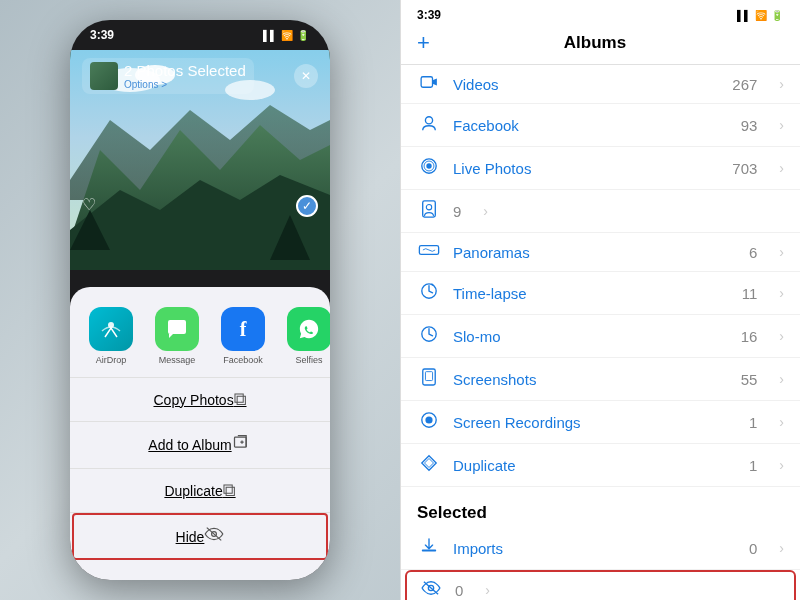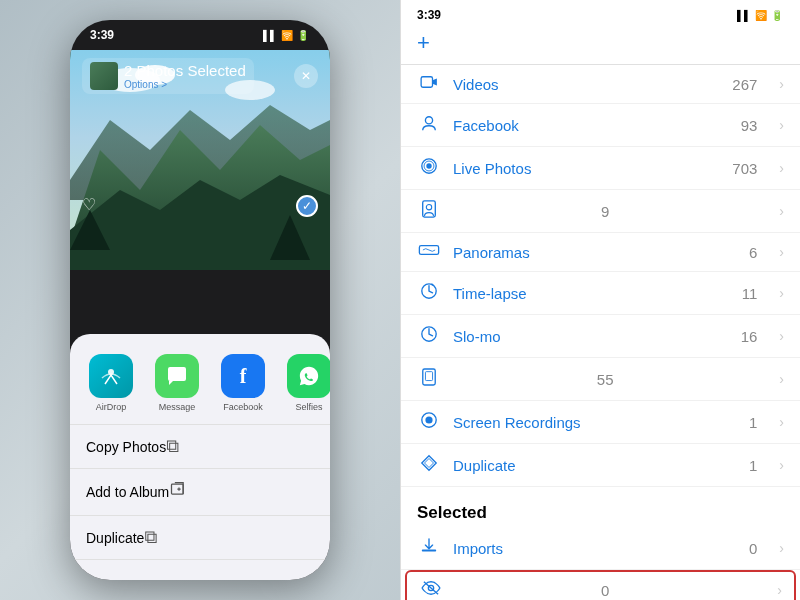--- a/index.html
+++ b/index.html
@@ -205,25 +205,26 @@
       font-size: 9px;
       text-align: center;
     }
 
     .action-list {
       padding: 0;
     }
 
     .action-item {
       display: flex;
-      justify-content: flex-start;
+      justify-content: center;
       align-items: center;
       padding: 11px 16px;
       border-bottom: 1px solid #e0e0e0;
       cursor: pointer;
+      text-decoration: underline;
     }
 
     .action-item.highlighted {
       border: 2px solid #cc3333;
       margin: 0 2px;
       border-radius: 4px;
     }
 
     .action-label {
       font-size: 14px;
@@ -276,21 +277,20 @@
       cursor: pointer;
       font-weight: 300;
     }
 
     .album-row {
       display: flex;
       align-items: center;
       padding: 10px 16px;
       border-bottom: 1px solid #f0f0f0;
       cursor: pointer;
-      justify-content: space-between;
     }
 
     .album-row.highlighted {
       border: 2px solid #cc3333;
       margin: 0 4px;
       border-radius: 6px;
       padding: 8px 12px;
     }
 
     .album-icon {
@@ -443,38 +443,49 @@
                 <rect x="3" y="5" width="14" height="12" rx="1"></rect>
                 <path d="M7 3h10v14"></path>
                 <path d="M10 11h4M12 9v4"></path>
               </svg>
           </span>
         </div>
         <div class="action-item">
           <span class="action-label">Duplicate</span>
           <span class="action-icon">⧉</span>
         </div>
+        <div class="action-item highlighted">
+          <span class="action-label">Hide</span>
+          <span class="action-icon">
+            <svg width="20" height="16" viewBox="0 0 24 20" fill="none" stroke="#555" stroke-width="1.5">
+                <path d="M1 10s4-7 11-7 11 7 11 7-4 7-11 7-11-7-11-7z"></path>
+                <circle cx="12" cy="10" r="3"></circle>
+                <line x1="3" y1="2" x2="21" y2="18" stroke="#555" stroke-width="1.5"></line>
+              </svg>
+          </span>
+        </div>
       </div>
     </div>
   </div>
 </div>
 
 <div class="right-panel">
 
   <div class="albums-status-bar">
     <span>3:39</span>
     <div class="status-icons">
       <span style="font-size:10px;">▌▌</span>
       <span style="font-size:10px;">🛜</span>
       <span style="font-size:10px;">🔋</span>
     </div>
   </div>
 
   <div class="albums-header">
     <span class="add-btn">+</span>
+    <span class="albums-title">Albums</span>
     <span style="width:24px;"></span>
   </div>
 
   <div>
 
     <div class="album-row">
       <span class="album-icon">
         <svg width="18" height="14" viewBox="0 0 20 16">
             <rect x="1" y="2" width="13" height="12" rx="2" fill="none" stroke="#1a7adf" stroke-width="1.5"></rect>
             <polygon points="14,6 19,4 19,12 14,10" fill="#1a7adf"></polygon>
@@ -559,20 +570,21 @@
       <span class="chevron">›</span>
     </div>
 
     <div class="album-row">
       <span class="album-icon">
         <svg width="16" height="18" viewBox="0 0 18 20">
             <rect x="2" y="1" width="14" height="18" rx="2" fill="none" stroke="#1a7adf" stroke-width="1.5"></rect>
             <rect x="5" y="4" width="8" height="10" rx="1" fill="none" stroke="#1a7adf" stroke-width="1"></rect>
           </svg>
       </span>
+      <span class="album-name">Screenshots</span>
       <span class="album-count">55</span>
       <span class="chevron">›</span>
     </div>
 
     <div class="album-row">
       <span class="album-icon">
         <svg width="18" height="18" viewBox="0 0 20 20">
             <circle cx="10" cy="10" r="8" fill="none" stroke="#1a7adf" stroke-width="1.5"></circle>
             <circle cx="10" cy="10" r="4" fill="#1a7adf"></circle>
           </svg>

